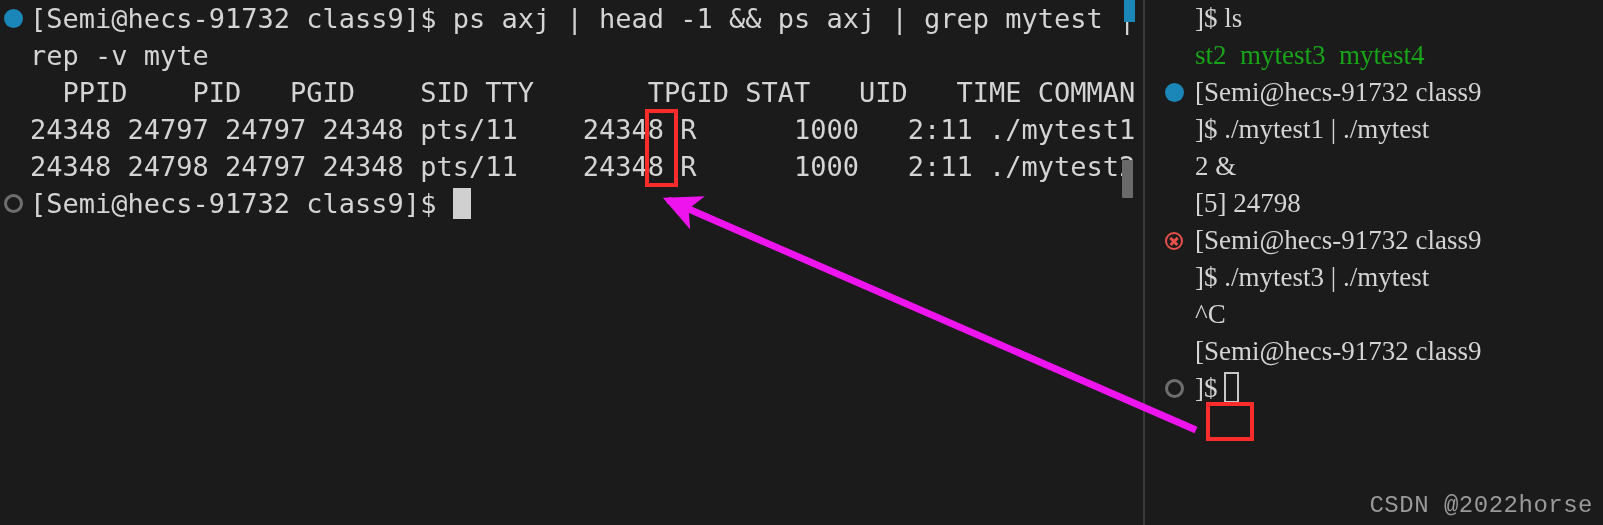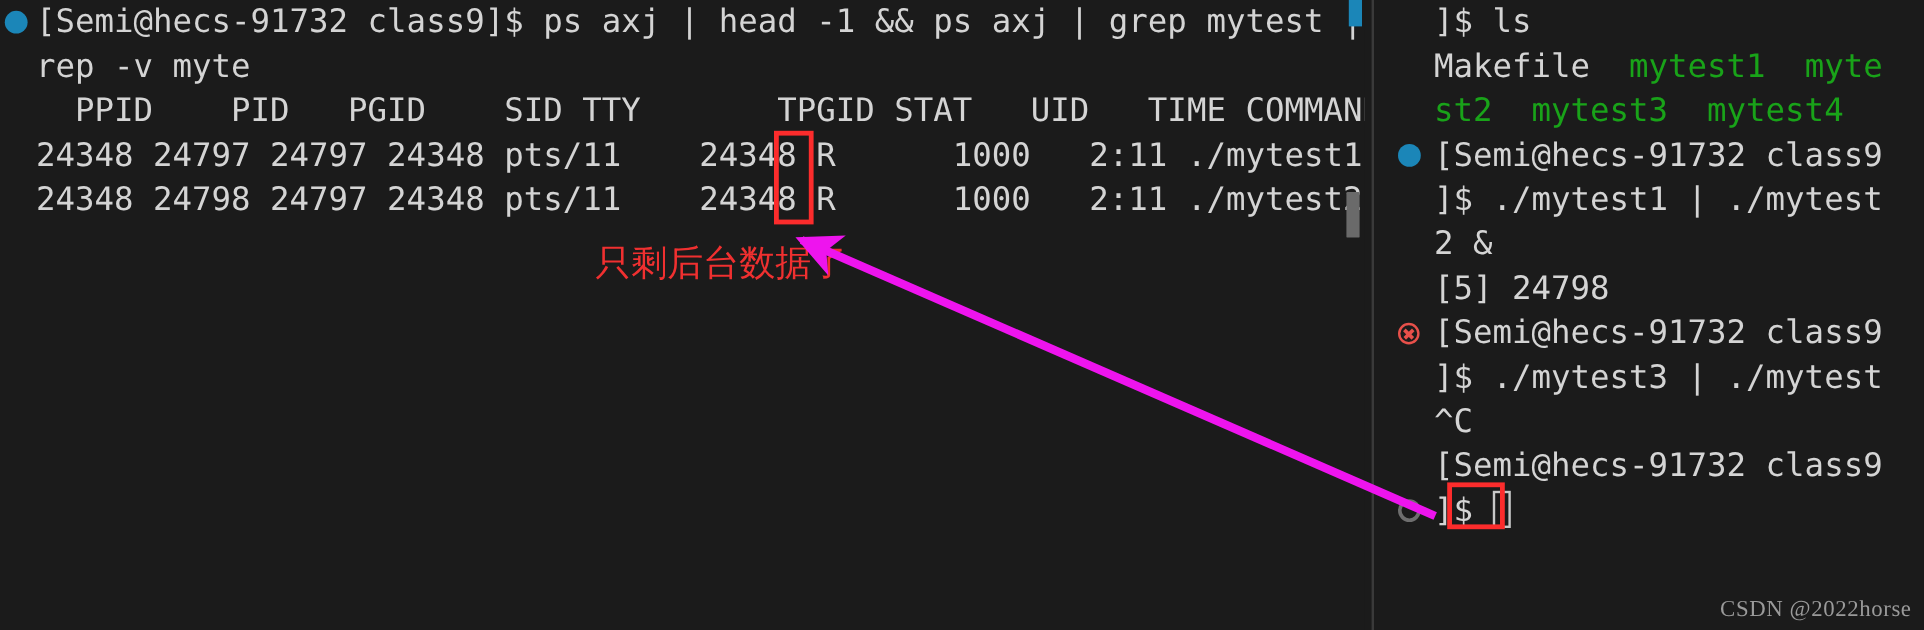--- a/index.html
+++ b/index.html
@@ -51,21 +51,21 @@
     position: relative;
     height: 37px;
     line-height: 37px;
     font-size: 27px;
     letter-spacing: 0px;
     color: #cfcfcf;
     white-space: pre;
     font-family: "DejaVu Sans Mono", "Liberation Mono", monospace;
   }
   #pane-left .line  { padding-left: 30px; }
-  #pane-right .line { padding-left: 45px; }
+  #pane-right .line { padding-left: 45px; font-family: Liberation Serif, serif; }
 
   .txt      { color: #d4d4d4; }
   .green    { color: #19a319; }
 
   
   .marker {
     position: absolute;
     width: 19px;
     height: 19px;
     border-radius: 50%;
@@ -164,66 +164,65 @@
     top: 0;
     width: 1603px;
     height: 525px;
     pointer-events: none;
   }
 
   #watermark {
     position: absolute;
     right: 10px;
     bottom: 6px;
-    font-family: Liberation Serif, serif;
-    font-size: 19px;
+    font-family: Liberation Mono, monospace;
+    font-size: 24px;
     color: #9a9a9a;
     letter-spacing: 0.5px;
   }
 </style>
 </head>
 <body>
 
 <div id="root">
 
   <div class="pane" id="pane-left">
     <div class="term" id="left-lines">
         <div class="line"><span class="marker dot-active"></span><span class="txt">[Semi@hecs-91732 class9]$ ps axj | head -1 &amp;&amp; ps axj | grep mytest | g</span></div>
         <div class="line"><span class="txt">rep -v myte</span></div>
         <div class="line"><span class="txt">  PPID    PID   PGID    SID TTY       TPGID STAT   UID   TIME COMMAND</span></div>
         <div class="line"><span class="txt">24348 24797 24797 24348 pts/11    24348 R      1000   2:11 ./mytest1</span></div>
         <div class="line"><span class="txt">24348 24798 24797 24348 pts/11    24348 R      1000   2:11 ./mytest2</span></div>
+        <div class="line"><span class="marker dot-idle"></span><span class="txt">[Semi@hecs-91732 class9]$ </span><span class="cursor-block"></span></div>
       </div>
     <div class="scroll-thumb" style="top:160px; height:38px;"></div>
     <div class="scroll-marker-blue"></div>
   </div>
 
   <div class="pane-divider"></div>
 
   <div class="pane" id="pane-right">
     <div class="term" id="right-lines">
         <div class="line"><span class="txt">]$ ls</span></div>
-        <div class="line"><span class="txt">Makefile  </span><span class="green">mytest1  myte</span></div>
         <div class="line"><span class="green">st2  mytest3  mytest4</span></div>
         <div class="line"><span class="marker dot-active"></span><span class="txt">[Semi@hecs-91732 class9</span></div>
         <div class="line"><span class="txt">]$ ./mytest1 | ./mytest</span></div>
         <div class="line"><span class="txt">2 &amp;</span></div>
         <div class="line"><span class="txt">[5] 24798</span></div>
         <div class="line"><span class="marker err"></span><span class="txt">[Semi@hecs-91732 class9</span></div>
         <div class="line"><span class="txt">]$ ./mytest3 | ./mytest</span></div>
         <div class="line"><span class="txt">^C</span></div>
         <div class="line"><span class="txt">[Semi@hecs-91732 class9</span></div>
         <div class="line"><span class="marker dot-idle"></span><span class="txt">]$ </span><span class="cursor-outline"></span></div>
       </div>
   </div>
 
   <div class="red-box" id="box-stat"></div>
   <div class="red-box" id="box-ctrlc"></div>
 
-  <div id="annot-text">只剩后台数据了</div>
 
   <svg id="arrow-svg" viewBox="0 0 1603 525" xmlns="http://www.w3.org/2000/svg">
     <defs>
       <marker id="ah" markerWidth="6" markerHeight="6" refX="4.6" refY="3" orient="auto" markerUnits="strokeWidth">
         <path d="M0,0.4 L5.4,3 L0,5.6 L1.4,3 Z" fill="#ee14ee"></path>
       </marker>
     </defs>
     <line x1="1196" y1="430" x2="668" y2="200" stroke="#ee14ee" stroke-width="7" marker-end="url(#ah)"></line>
   </svg>
 

